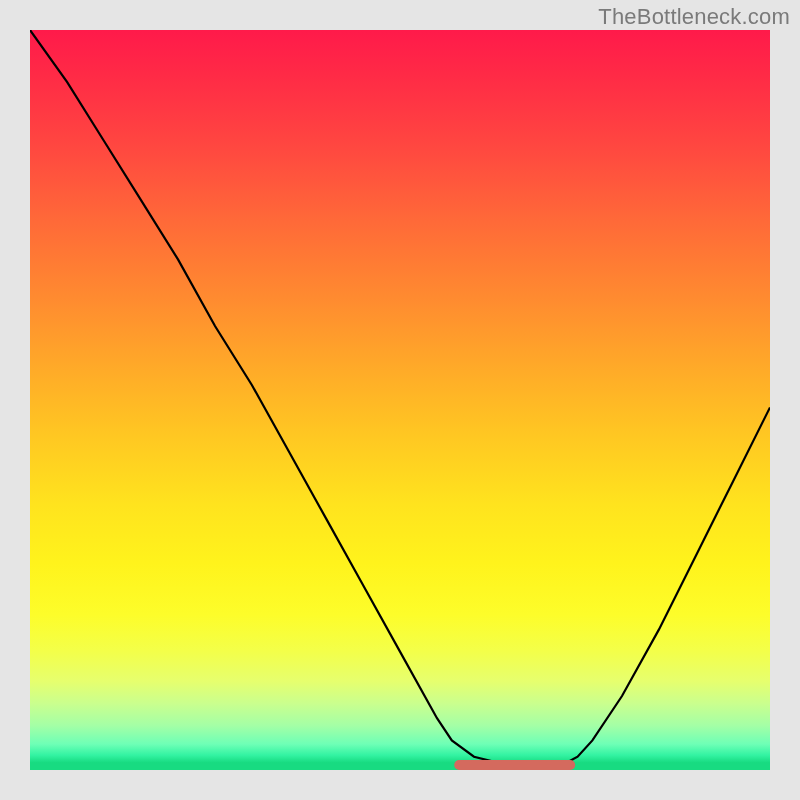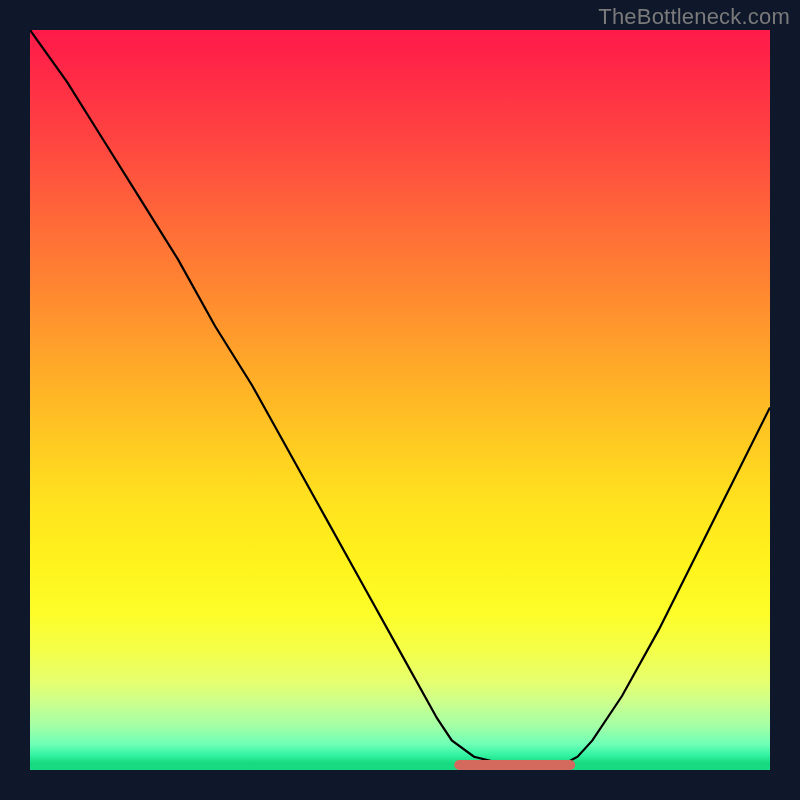--- a/index.html
+++ b/index.html
@@ -8,21 +8,21 @@
     width: 800px;
     height: 800px;
     background: #000;
     overflow: hidden;
     font-family: Arial, Helvetica, sans-serif;
   }
   .frame {
     position: relative;
     width: 800px;
     height: 800px;
-    background: #0f172a;
+    background: #e5e5e5;
   }
   .plot-area {
     position: absolute;
     left: 30px;
     top: 30px;
     width: 740px;
     height: 740px;
     overflow: hidden;
   }
   .gradient {

